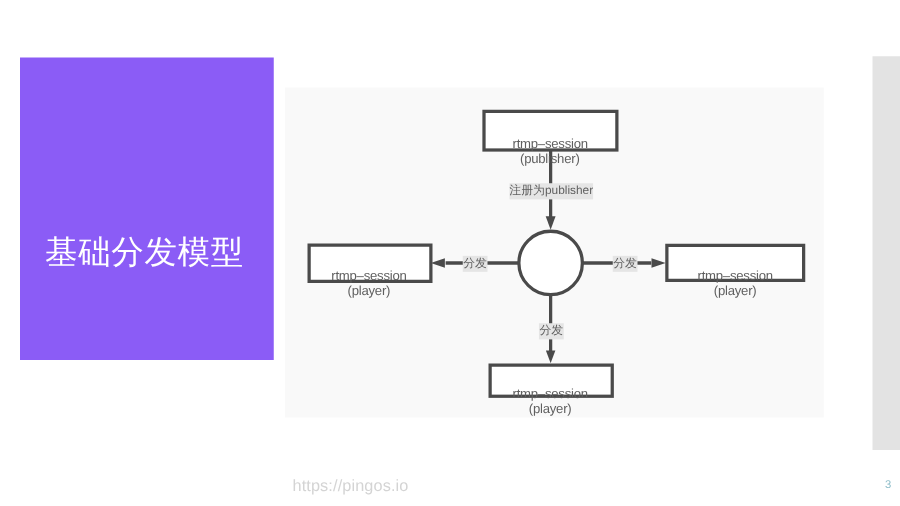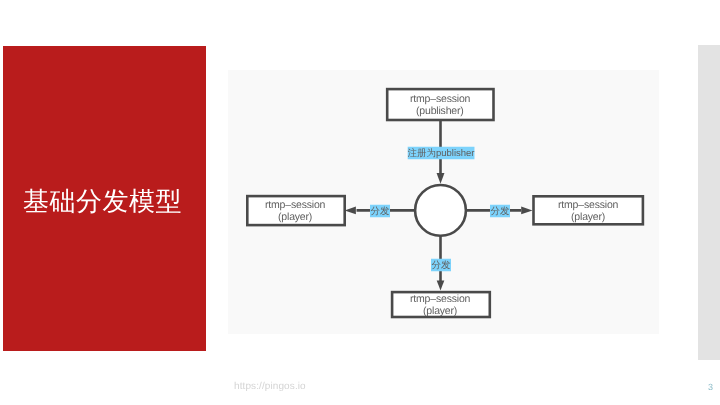--- a/index.html
+++ b/index.html
@@ -2,40 +2,40 @@
 <html><head>
 <meta charset="utf-8">
 <style>
   html,body{margin:0;padding:0;}
   body{width:720px;height:405px;background:#ffffff;overflow:hidden;
        font-family:"Liberation Sans",sans-serif;
        -webkit-font-smoothing:antialiased;text-rendering:geometricPrecision;}
   #slide{position:relative;width:720px;height:405px;overflow:hidden;}
 
   
-  #title-panel{position:absolute;left:3px;top:45.5px;width:203px;height:305px;background:#b91c1c;}
+  #title-panel{position:absolute;left:16px;top:45.5px;width:203px;height:242px;background:#8b5cf6;}
   #title-text{position:absolute;left:20.4px;top:139.7px;color:#ffffff;font-size:26px;
               letter-spacing:0.5px;line-height:32px;white-space:nowrap;will-change:transform;}
 
   
   #diagram{position:absolute;left:228px;top:69.5px;width:431px;height:264.5px;background:#f9f9f9;}
   #shapes{position:absolute;left:228px;top:69.5px;width:431px;height:264.5px;}
 
   
   .node-text{position:absolute;display:flex;flex-direction:column;align-items:center;
-             justify-content:center;text-align:center;box-sizing:border-box;padding-top:4px;}
+             justify-content:center;text-align:center;box-sizing:border-box;padding-top:4px;margin-top:16px;}
   .node-text span{font-size:10.5px;color:#5f5f5f;line-height:11.7px;white-space:nowrap;
                   letter-spacing:-0.18px;will-change:transform;}
 
   
   .lbl{position:absolute;font-size:9.5px;color:#5f5f5f;white-space:nowrap;
-       transform:translate(-50%,-50%);background:#7dd3fc;line-height:13px;will-change:transform;}
+       transform:translate(-50%,-50%);background:#e5e5e5;line-height:13px;will-change:transform;}
   .lbl.cn{padding:0 0.5px;}
 
-  #footer-url{position:absolute;left:233.8px;top:380.6px;font-size:10px;color:#d4d4d4;
+  #footer-url{position:absolute;left:233.8px;top:380.6px;font-size:13px;color:#d4d4d4;
               letter-spacing:0.1px;will-change:transform;}
   #page-num{position:absolute;left:708.4px;top:382.2px;font-size:9px;color:#8cbcc8;will-change:transform;}
   #scrollbar{position:absolute;left:698px;top:45px;width:22px;height:314.5px;background:#e3e3e3;}
 </style>
 </head>
 <body>
 
 <div id="slide">
 
   <div id="title-panel">

